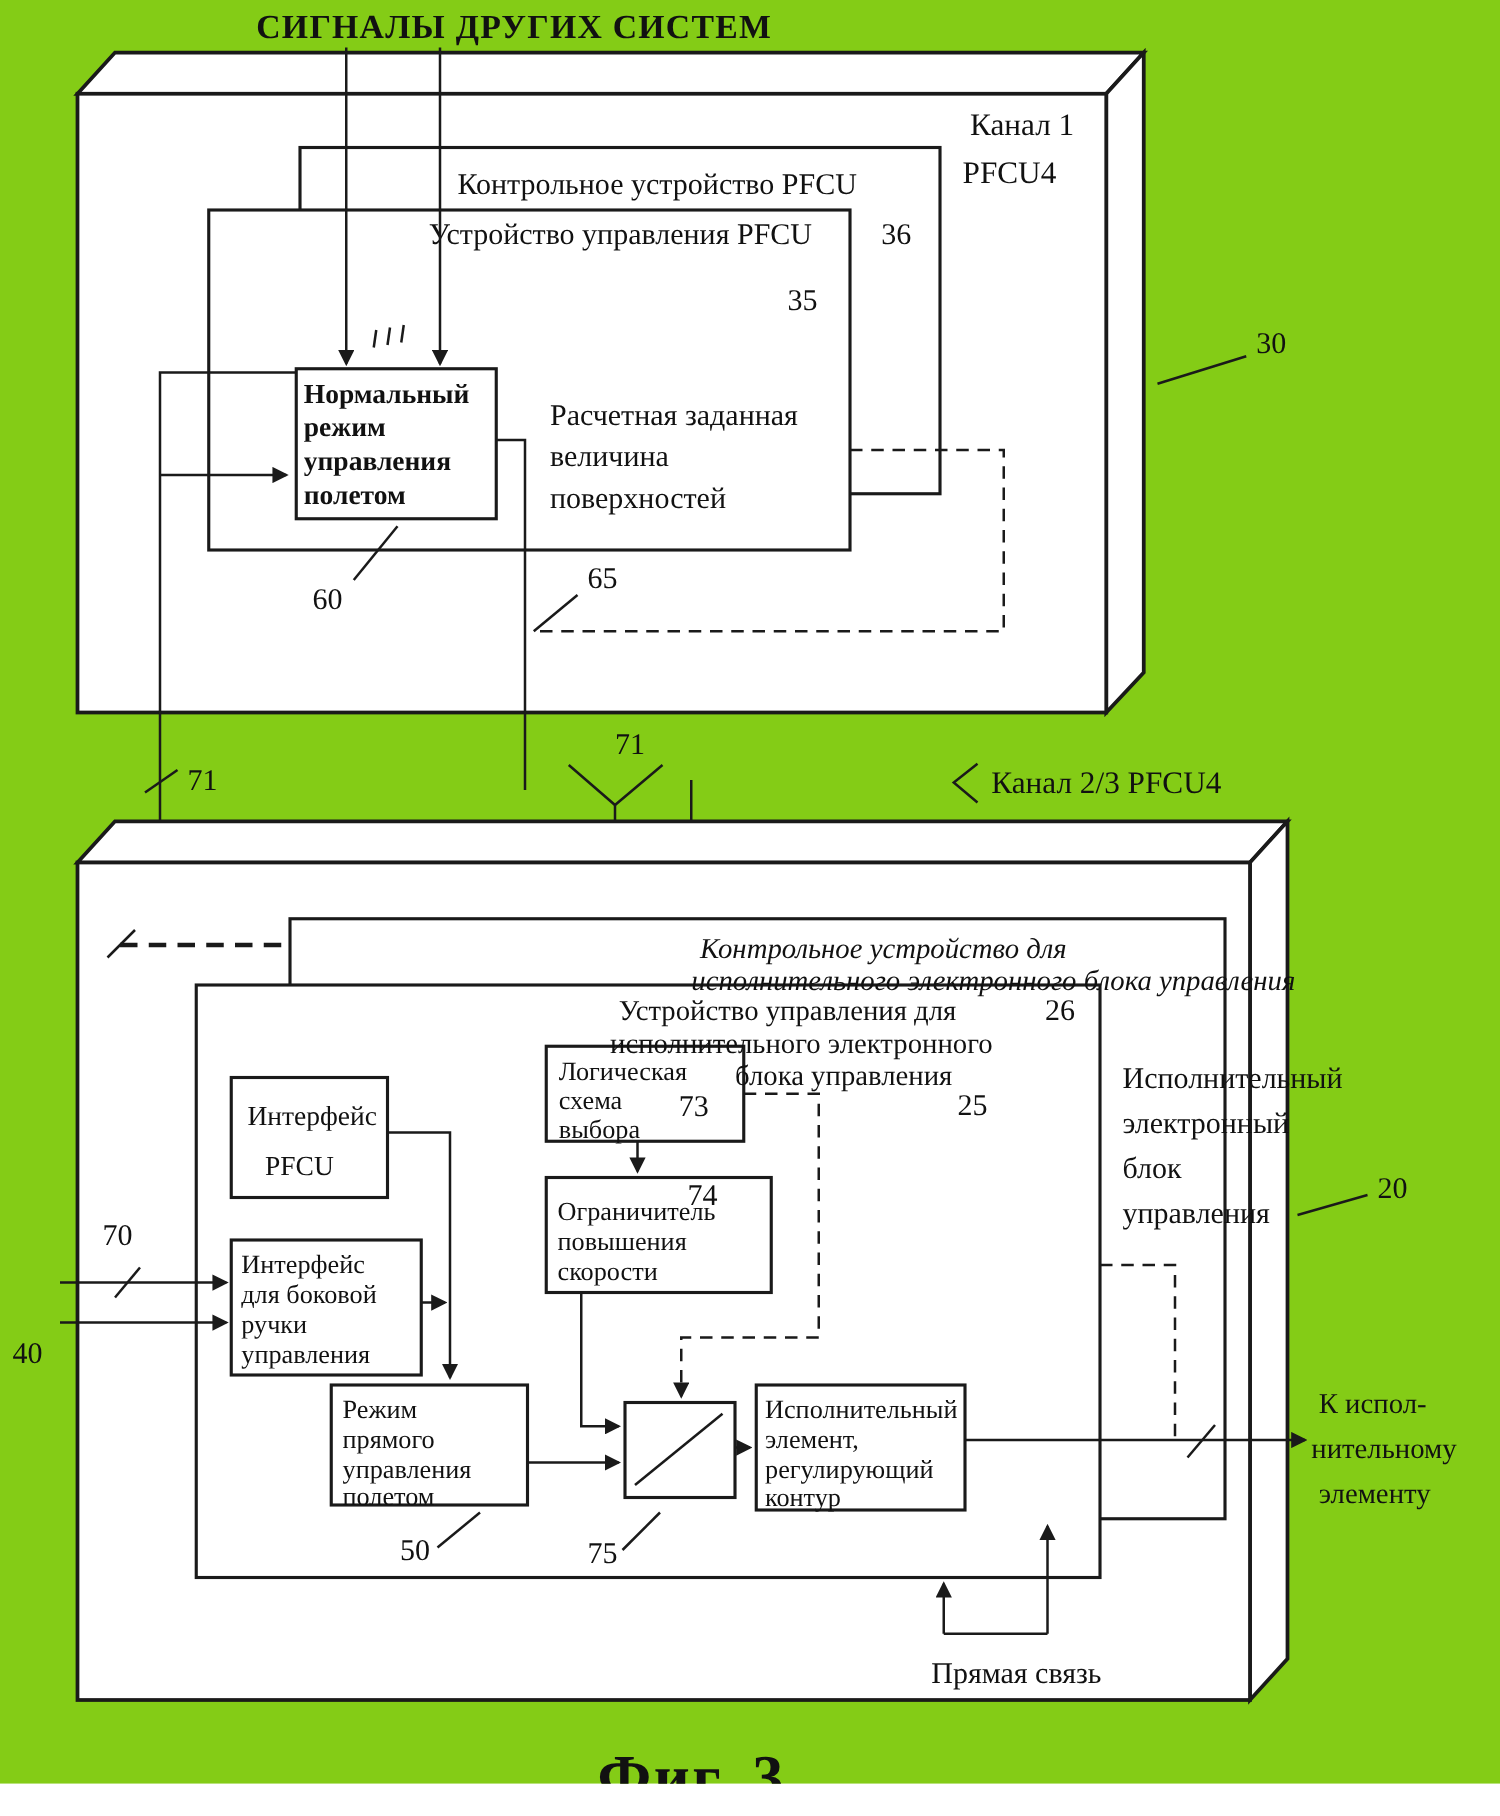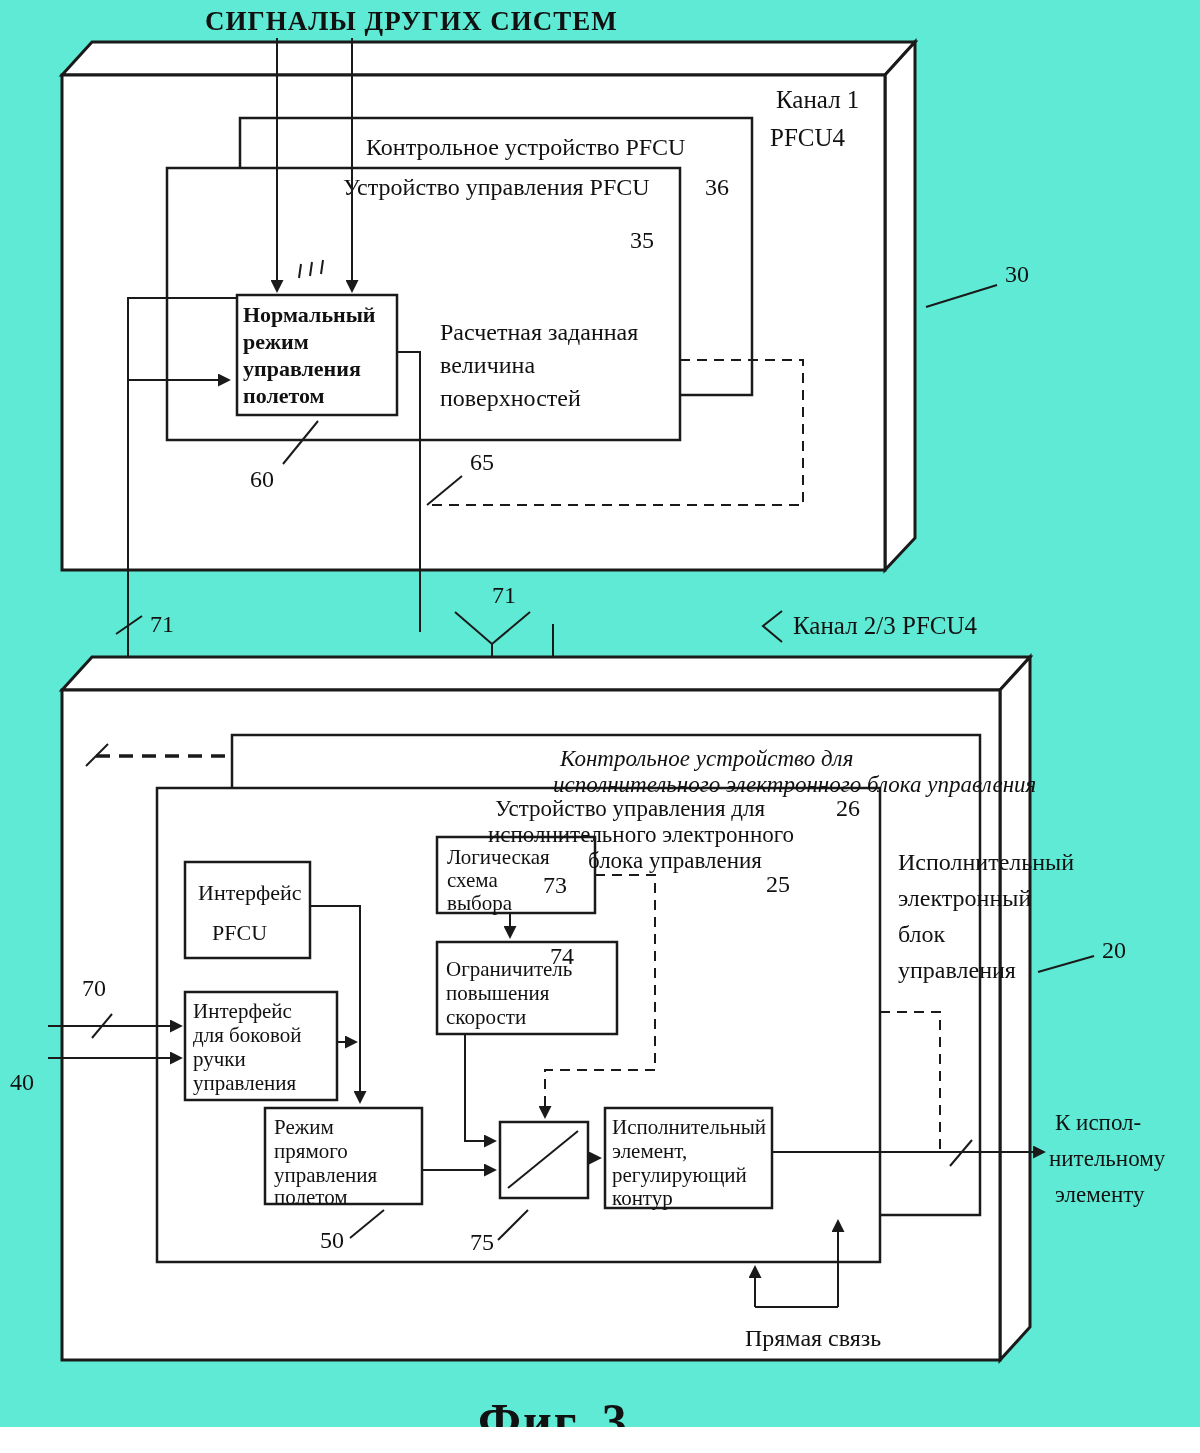--- a/index.html
+++ b/index.html
@@ -1,16 +1,16 @@
 <!DOCTYPE html>
 <html><head>
 <meta charset="utf-8">
 <style>
   html,body{margin:0;padding:0;background:#fff;}
-  .page{position:relative;width:1200px;height:1427px;background:#5eead4;font-family:"Liberation Serif",serif;}
+  .page{position:relative;width:1200px;height:1427px;background:#84cc16;font-family:"Liberation Serif",serif;}
   svg{display:block;}
   svg text{fill:#111;font-family:"Liberation Serif",serif;}
   .t21{font-size:21px;}
   .t22{font-size:22px;}
   .t23{font-size:23px;}
   .t24{font-size:24px;}
   .t25{font-size:25px;}
   .t27b{font-size:27px;font-weight:bold;letter-spacing:1px;}
   .bold{font-weight:bold;}
   .ital{font-style:italic;}

